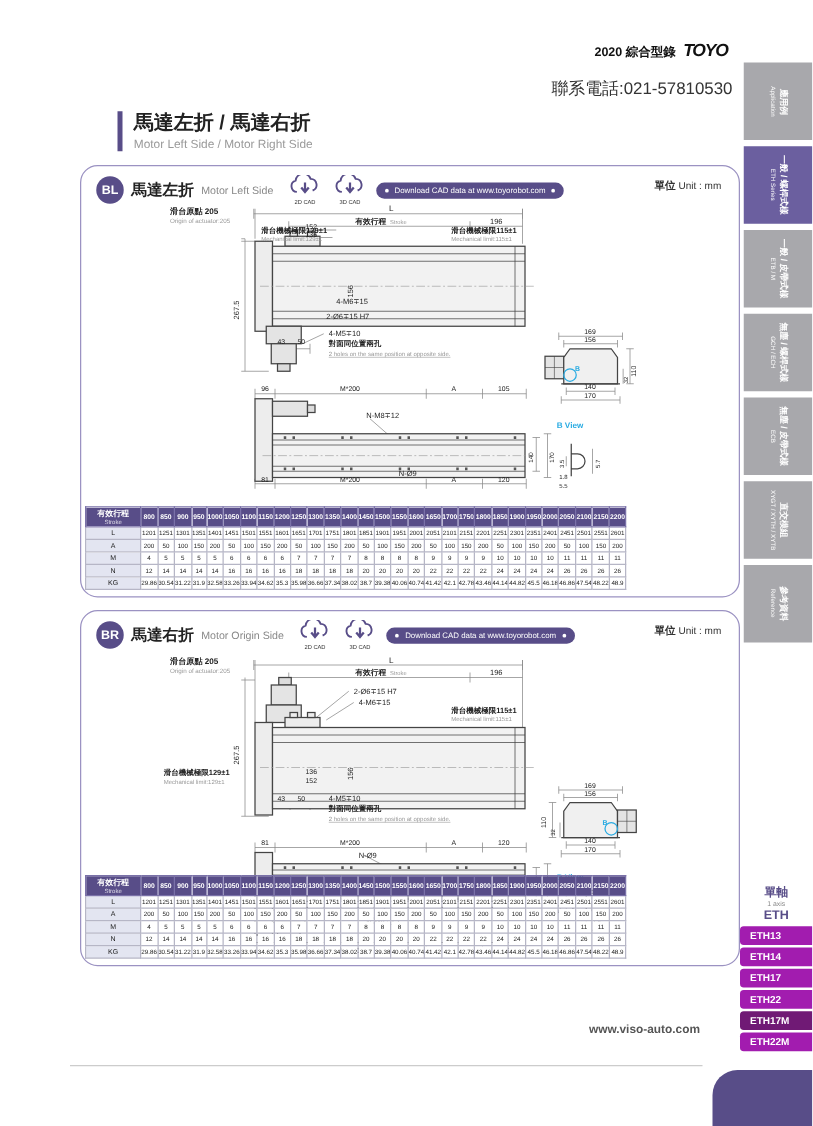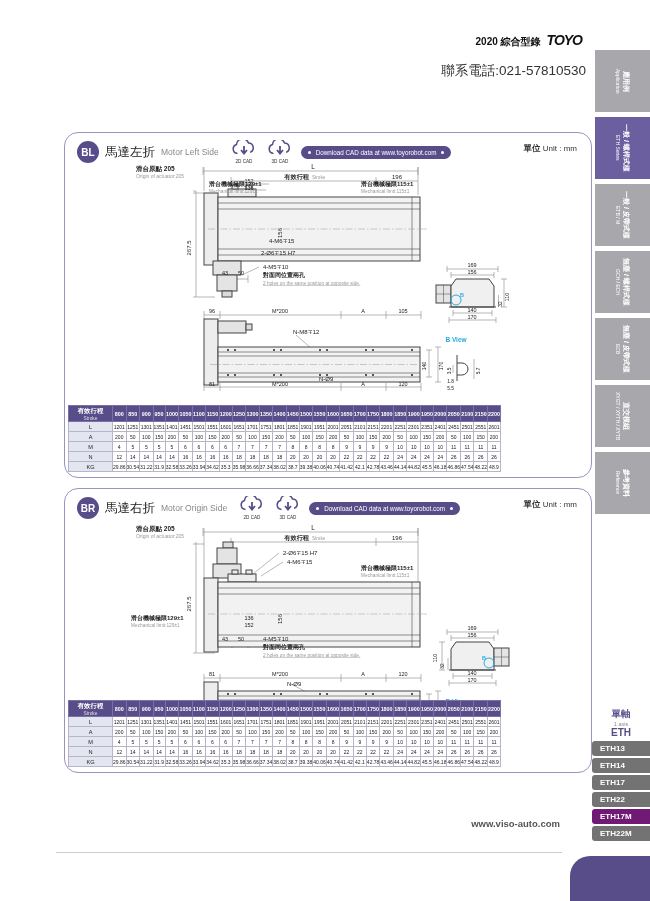--- a/index.html
+++ b/index.html
@@ -13,21 +13,21 @@
   .tbar{width:4px;background:#584d88;margin-right:9px;}
   .t-zh{font-size:16px;font-weight:bold;color:#222;line-height:1.2;}
   .t-en{font-size:9.5px;color:#999;margin-top:2px;}
   
   .panel{position:absolute;left:64px;width:528px;border:1.5px solid #9b92c2;border-radius:14px;background:#fff;box-sizing:border-box;}
   .panel-bl{top:132px;height:346px;}
   .panel-br{top:488px;height:285px;}
   .panel-head{position:absolute;top:7px;left:12px;display:flex;align-items:center;gap:6px;}
   .badge{width:22px;height:22px;border-radius:50%;background:#584d88;color:#fff;font-size:10px;font-weight:bold;
          display:flex;align-items:center;justify-content:center;}
-  .sec-zh{font-size:12.5px;font-weight:normal;color:#222;}
+  .sec-zh{font-size:12.5px;font-weight:bold;color:#222;}
   .sec-en{font-size:8.5px;color:#888;margin-right:4px;}
   .pill{background:#584d88;color:#fff;border-radius:9px;font-size:6.3px;padding:3px 7px;display:flex;align-items:center;gap:5px;}
   .pill .dot{width:3px;height:3px;border-radius:50%;background:#fff;display:inline-block;}
   .unit{position:absolute;top:10px;right:14px;font-size:8px;color:#333;}
   .unit b{font-size:8.5px;}
   .draw{position:absolute;left:0;top:30px;}
   .stk{position:absolute;left:3px;right:3px;bottom:5px;border-collapse:collapse;table-layout:fixed;width:auto;}
   .stk th,.stk td{border:0.5px solid #b6b6c6;padding:0;text-align:center;overflow:hidden;white-space:nowrap;}
   .stk thead th{background:#584d88;color:#fff;font-weight:bold;font-size:5.4px;height:15px;border-color:#7a71a8;}
   .stk thead th.hl .hzh{font-size:6.4px;}
@@ -38,39 +38,46 @@
   .side-tabs{position:absolute;right:0;top:50px;width:55px;}
   .tab{height:62px;margin-bottom:5px;background:#a8a8ac;color:#fff;display:flex;align-items:center;justify-content:center;}
   .tab.active{background:#6b5f9f;}
   .vt{writing-mode:vertical-rl;text-orientation:sideways;text-align:center;line-height:1.35;}
   .tzh{font-size:7px;font-weight:bold;}
   .ten{font-size:5px;}
   .models{position:absolute;right:0;top:708px;width:58px;}
   .axis-zh{font-size:9.5px;font-weight:bold;color:#584d88;text-align:center;}
   .axis-en{font-size:5.5px;color:#888;text-align:center;}
   .axis-series{font-size:10px;font-weight:bold;color:#584d88;text-align:center;margin-bottom:3px;}
-  .model{height:15px;line-height:15px;margin-bottom:2px;background:#737373;color:#fff;font-size:8px;font-weight:bold;
+  .model{height:15px;line-height:15px;margin-bottom:2px;background:#a21caf;color:#fff;font-size:8px;font-weight:bold;
          padding-left:8px;border-radius:3px 0 0 3px;}
   .model.active{background:#701a75;}
   
   .fline{position:absolute;top:852px;left:56px;width:506px;height:1px;background:#ccc;}
   .furl{position:absolute;top:818px;left:440px;width:120px;text-align:right;font-size:9.5px;font-weight:bold;color:#555;}
   .fblock{position:absolute;right:0;top:856px;width:80px;height:45px;background:#584d88;border-top-left-radius:20px;}
   svg text{font-family:"Liberation Sans","DejaVu Sans",sans-serif;}
 </style>
 </head>
 <body>
 
 <div class="page">
 
   <div class="hdr-catalog">
     <span>2020 綜合型錄</span><span class="brand">TOYO</span>
   </div>
   <div class="hdr-phone">聯系電話:021-57810530</div>
 
+  <div class="title-block">
+    <div class="tbar"></div>
+    <div>
+      <div class="t-zh">馬達左折 / 馬達右折</div>
+      <div class="t-en">Motor Left Side / Motor Right Side</div>
+    </div>
+  </div>
 
   <section class="panel panel-bl">
     <div class="panel-head">
       <div class="badge">BL</div>
       <div class="sec-zh">馬達左折</div>
       <div class="sec-en">Motor Left Side</div>
       <svg width="30" height="24" viewBox="0 0 30 24">
         <path d="M8.5 13.5 a4.6 4.6 0 0 1 -1 -9 a6.2 6.2 0 0 1 12 -1.4 a4.8 4.8 0 0 1 1.6 9.3" fill="#fff" stroke="#584d88" stroke-width="1.5"></path>
         <path d="M15 6 v7 m-3 -3 l3 3.6 l3 -3.6" stroke="#584d88" stroke-width="1.8" fill="none"></path>
         <text x="15" y="23" font-size="4.6" text-anchor="middle" fill="#333">2D CAD</text>

